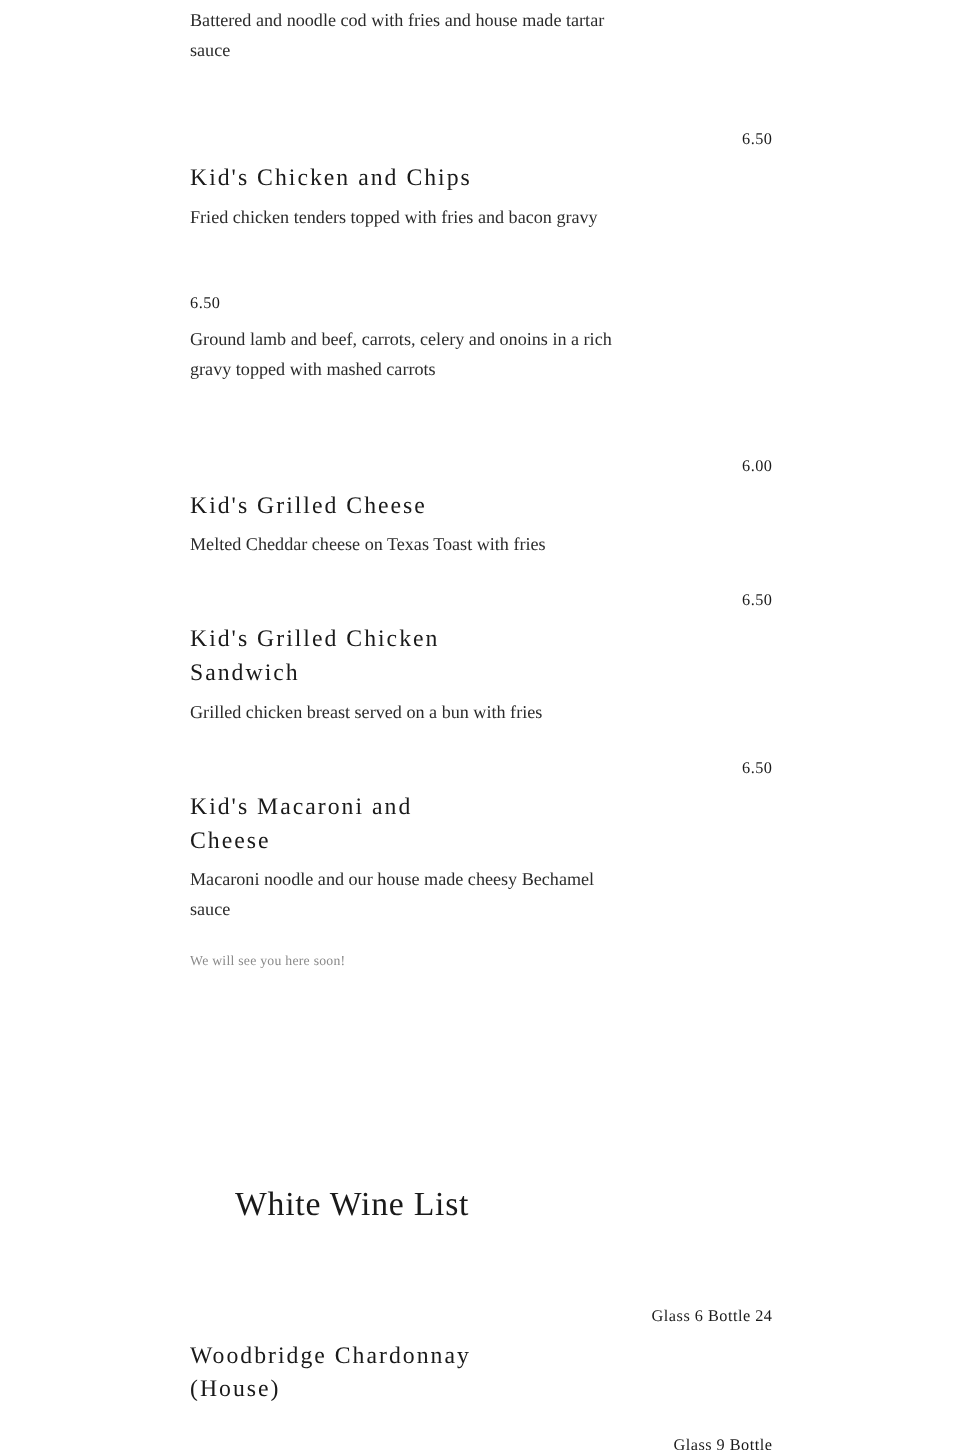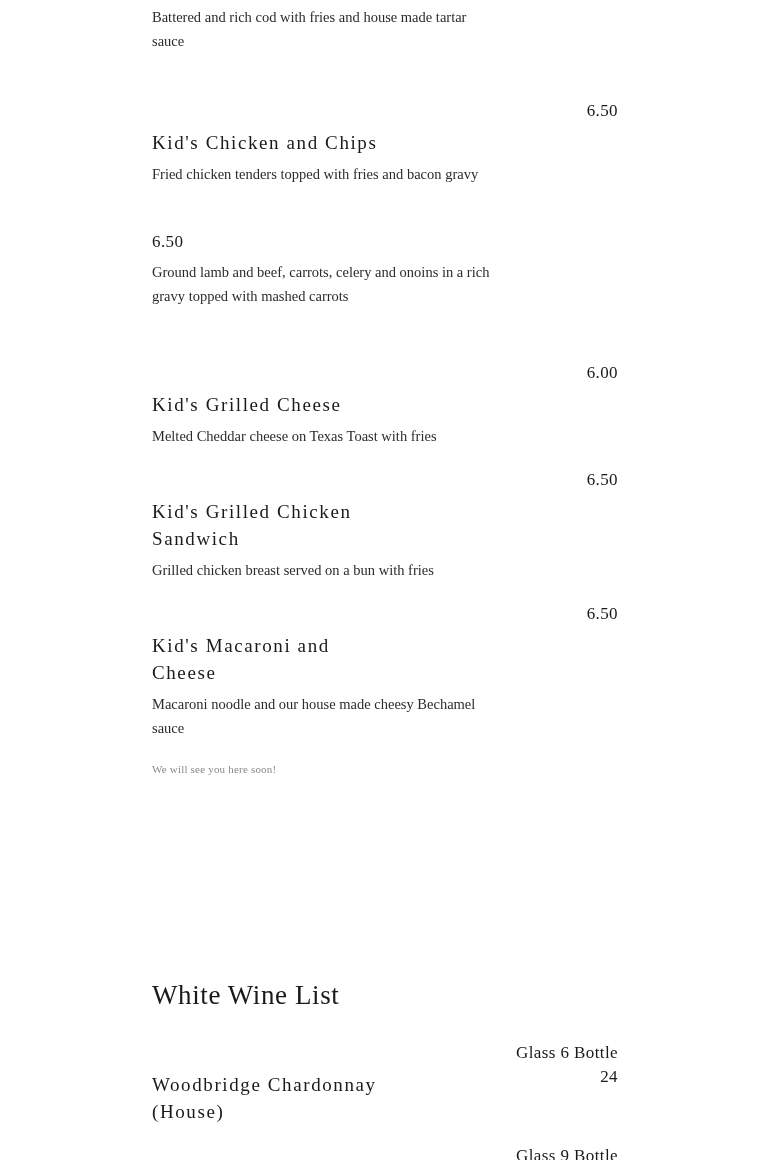--- a/index.html
+++ b/index.html
@@ -40,21 +40,21 @@
     font-size: 19px;
     letter-spacing: 1.6px;
     color: #1a1a1a;
     line-height: 27px;
     max-width: 330px;
     font-weight: 400;
     margin-top: 31px;
   }
   .item-price {
     font-family: "Liberation Serif", serif;
-    font-size: 17px;
+    font-size: 13px;
     color: #1a1a1a;
     letter-spacing: 0.4px;
     text-align: right;
     line-height: 24px;
     white-space: nowrap;
     padding-top: 1px;
   }
   .item-price.wrap {
     white-space: normal;
     max-width: 116px;
@@ -94,21 +94,21 @@
     font-size: 14.5px;
     line-height: 24px;
     color: #2b2b2b;
   }
 </style>
 </head>
 <body>
 
 <div class="page">
 
-  <div class="top-desc">Battered and rich cod with fries and house made tartar sauce</div>
+  <div class="top-desc">Battered and noodle cod with fries and house made tartar sauce</div>
 
   <div class="menu-block" style="top: 98px;">
     <div class="item">
       <div class="item-head">
         <div class="item-name">Kid's Chicken and Chips</div>
         <div class="item-price">6.50</div>
       </div>
       <div class="item-desc">Fried chicken tenders topped with fries and bacon gravy</div>
     </div>
   </div>
@@ -147,21 +147,21 @@
       <div class="item-head">
         <div class="item-name" style="max-width:230px;">Kid's Macaroni and Cheese</div>
         <div class="item-price">6.50</div>
       </div>
       <div class="item-desc">Macaroni noodle and our house made cheesy Bechamel sauce</div>
     </div>
   </div>
 
   <div class="note" style="top: 763px;">We will see you here soon!</div>
 
-  <div class="section-title" style="top: 980px;">White Wine List</div>
+  <div class="section-title" style="top: 948px; margin-left: 36px;">White Wine List</div>
 
   <div class="menu-block" style="top: 1040px;">
     <div class="item">
       <div class="item-head">
         <div class="item-name" style="max-width:300px;">Woodbridge Chardonnay (House)</div>
         <div class="item-price wrap">Glass 6 Bottle 24</div>
       </div>
     </div>
   </div>
 

